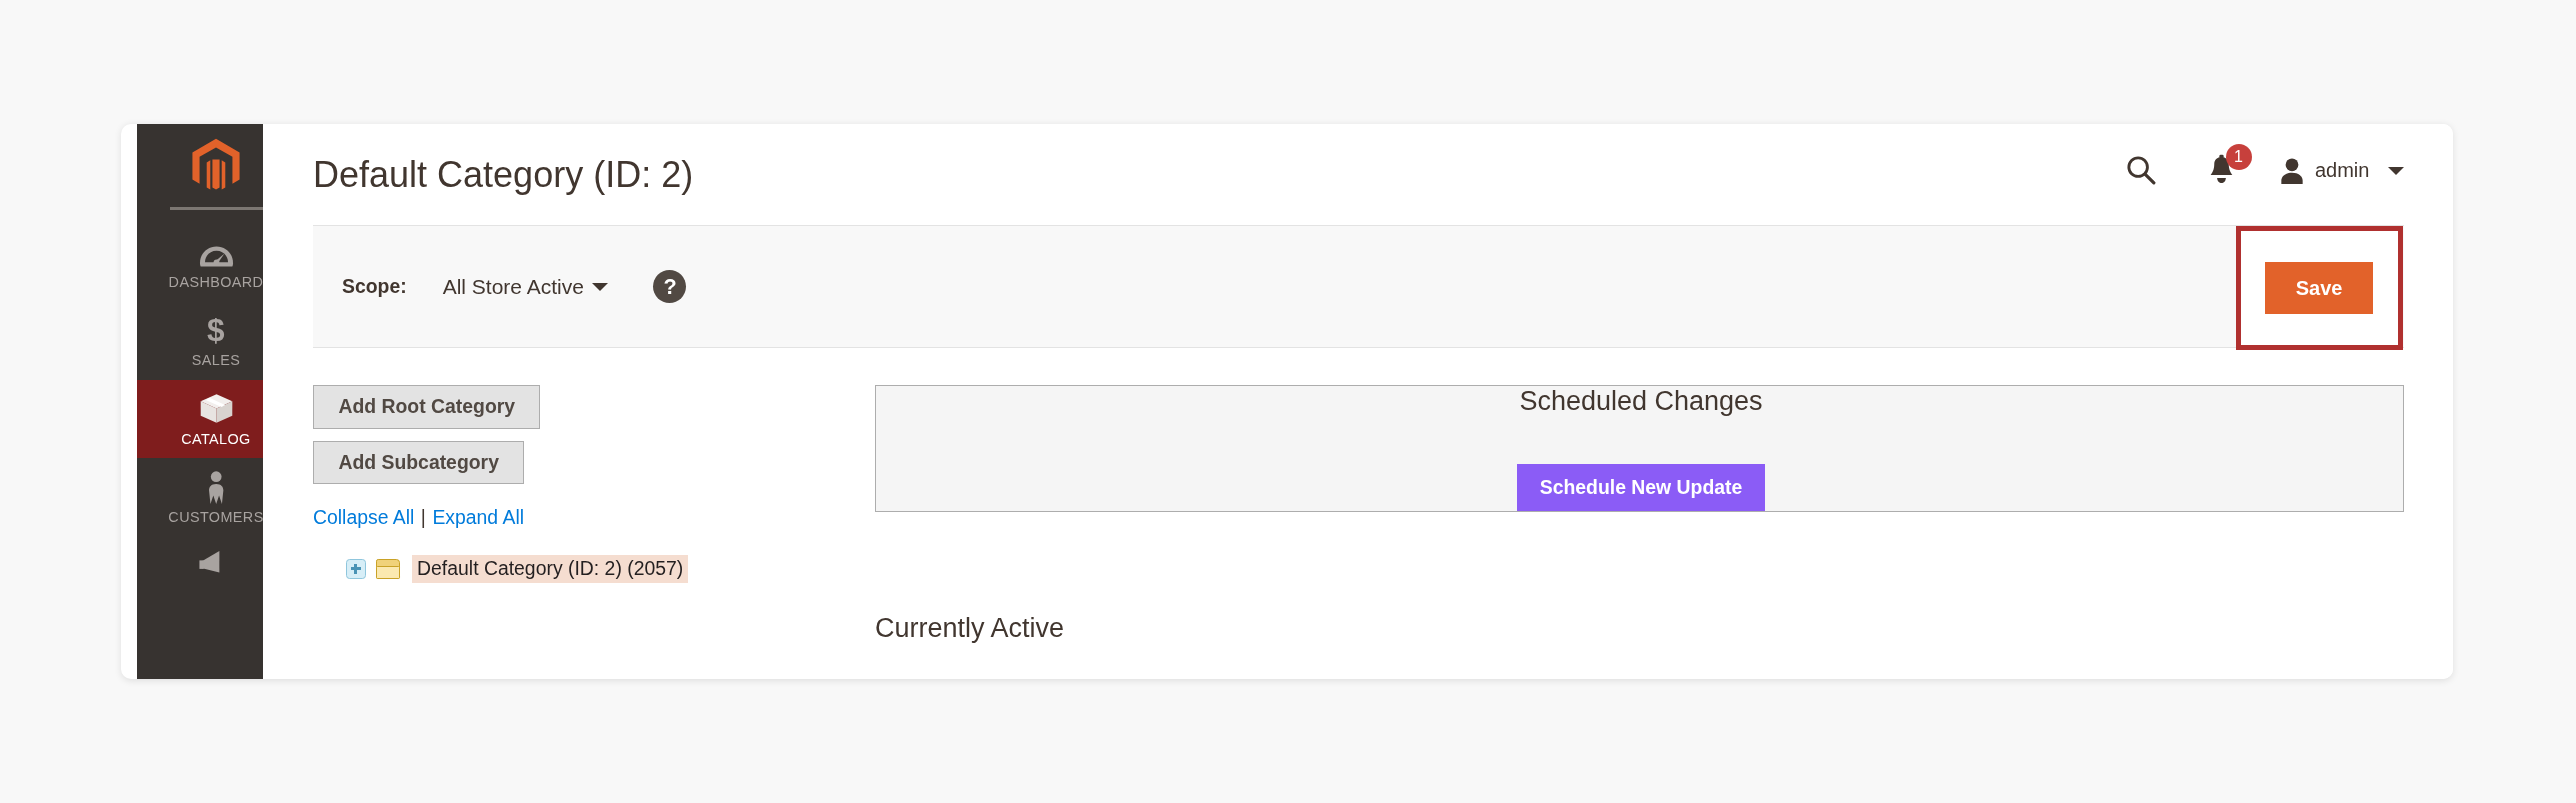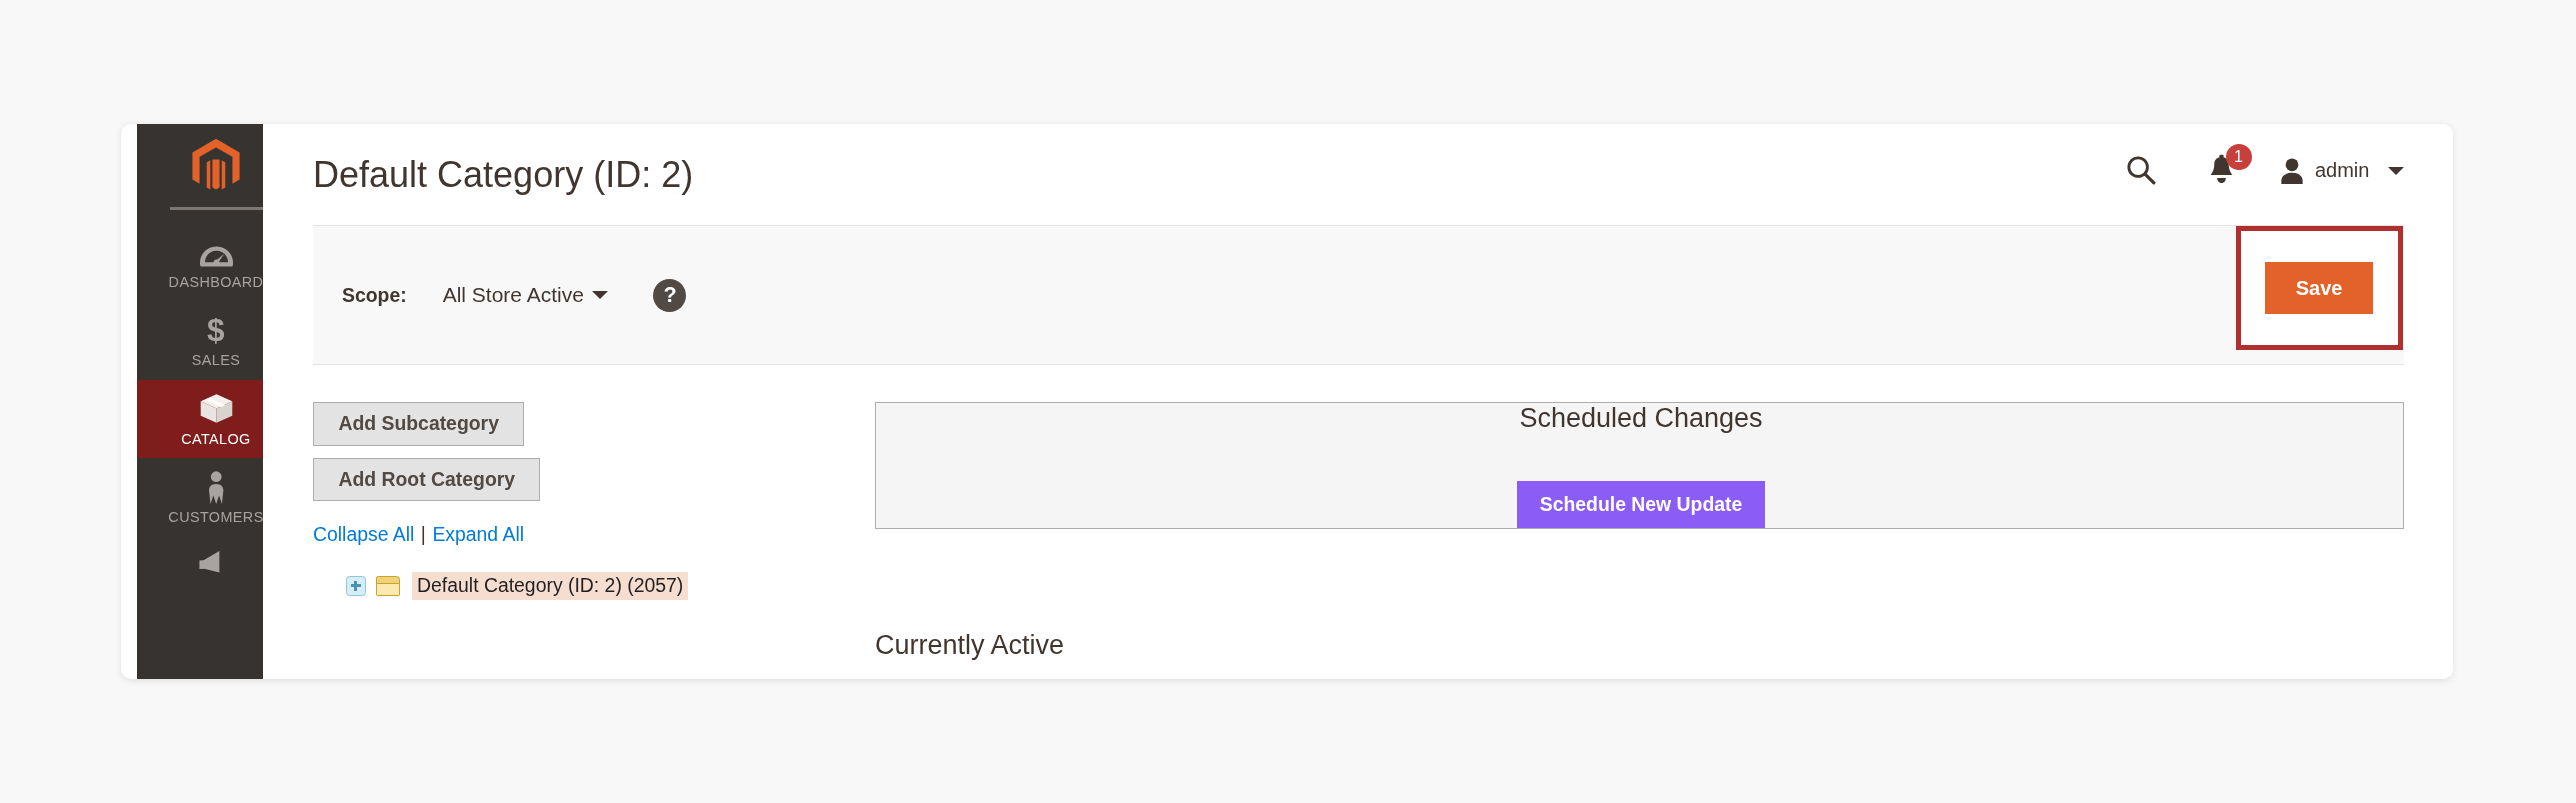--- a/index.html
+++ b/index.html
@@ -109,21 +109,21 @@
     border-left: 8px solid transparent;
     border-right: 8px solid transparent;
     border-top: 8.6px solid #41362f;
     margin-left: 8.6px;
   }
 
   
   #scope-bar {
     position: relative;
     margin: 0 49px 0 50px;
-    height: 140px;
+    height: 123px;
     background: #f8f8f8;
     border-top: 1.4px solid #e3e3e3;
     border-bottom: 1.4px solid #e3e3e3;
     display: flex; align-items: center;
     padding-left: 29px;
   }
   #scope-label {
     font-size: 19.4px; font-weight: bold;
     color: #41362f; margin-right: 36px;
   }
@@ -370,22 +370,22 @@
       <span id="scope-help">?</span>
 
       <div id="save-highlight">
         <button id="save-button">Save</button>
       </div>
     </div>
 
     <div id="content-area">
 
       <div id="tree-col">
+        <button class="tree-btn">Add Root Category</button>
         <button class="tree-btn">Add Subcategory</button>
-        <button class="tree-btn">Add Root Category</button>
 
         <div id="tree-links">
           <a>Collapse All</a><span class="sep">|</span><a>Expand All</a>
         </div>
 
         <div id="tree-list">
           <div class="tree-node">
             <span class="expander"></span>
             <span class="folder-icon">
               <span class="back"></span>

